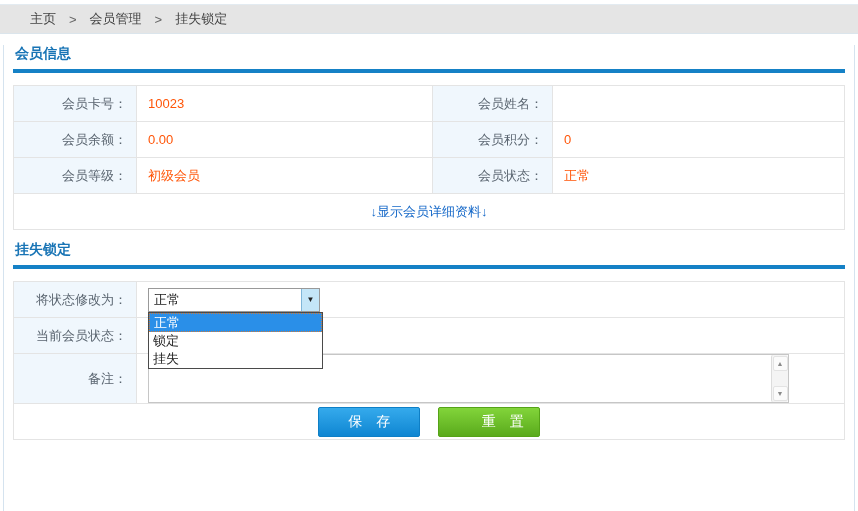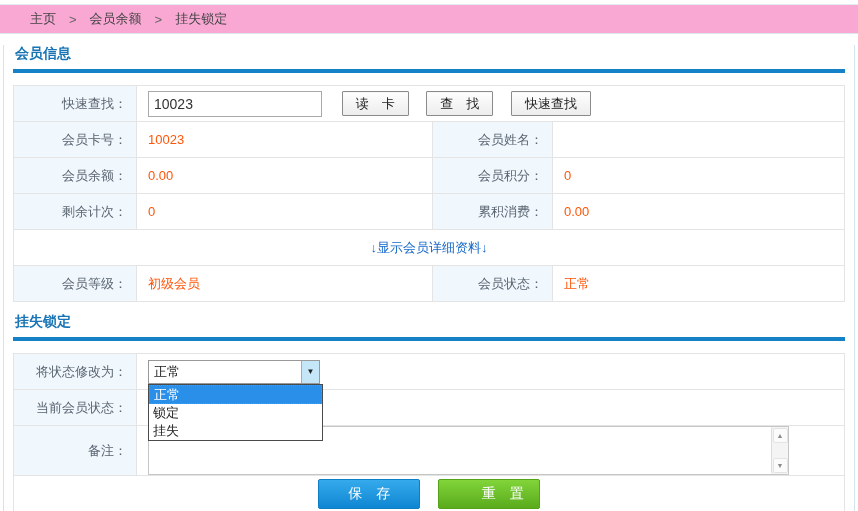--- a/index.html
+++ b/index.html
@@ -1,19 +1,19 @@
 <!DOCTYPE html>
 <html><head>
 <meta charset="utf-8">
 <style>
   * { margin:0; padding:0; box-sizing:border-box; }
   html,body { width:858px; height:511px; background:#fff; font-family:"Liberation Sans","DejaVu Sans",sans-serif; }
   
   .topbar {
-    margin-top:4px; height:30px; background:#f9a8d4;
+    margin-top:4px; height:30px; background:#e5e5e5;
     border-top:1px solid #e3ebf1; border-bottom:1px solid #dbe5ec;
     display:flex; align-items:center; padding-left:30px;
     font-size:13px; color:#444;
   }
   .crumb { cursor:pointer; }
   .sep { margin:0 13px; color:#666; }
   
   .container {
     margin:0 3px; border-left:1px solid #d5e3ef; border-right:1px solid #d5e3ef;
     border-bottom:2px solid #c9dcea; padding:0 9px 8px 9px; min-height:468px; background:#fff;
@@ -85,75 +85,60 @@
   }
   .save { border:1px solid #0e7fc6; background:linear-gradient(#35aaec,#0f86d2); }
   .reset { border:1px solid #55a317; background:linear-gradient(#82d43a,#5aaa1c);padding-left:28px; }
 </style>
 </head>
 <body>
 
 <div class="topbar">
   <span class="crumb">主页</span>
   <span class="sep">&gt;</span>
-  <span class="crumb">会员余额</span>
+  <span class="crumb">会员管理</span>
   <span class="sep">&gt;</span>
   <span class="crumb">挂失锁定</span>
 </div>
 
 <div class="container">
 
   <div class="section-title">会员信息</div>
   <div class="blue-bar"></div>
 
   <table class="info-table">
     <colgroup>
         <col style="width:123px">
         <col style="width:296px">
         <col style="width:120px">
         <col>
       </colgroup>
     <tbody>
-        <tr>
-      <td class="lbl">快速查找：</td>
-      <td class="val" colspan="3">
-        <input class="txt" type="text" value="10023" style="">
-        <button class="gbtn first">读　卡</button>
-        <button class="gbtn">查　找</button>
-        <button class="gbtn">快速查找</button>
-      </td>
-    </tr>
     <tr>
       <td class="lbl">会员卡号：</td>
       <td class="val">10023</td>
       <td class="lbl">会员姓名：</td>
       <td class="val"></td>
     </tr>
     <tr>
       <td class="lbl">会员余额：</td>
       <td class="val">0.00</td>
       <td class="lbl">会员积分：</td>
       <td class="val">0</td>
     </tr>
     <tr>
-      <td class="lbl">剩余计次：</td>
-      <td class="val">0</td>
-      <td class="lbl">累积消费：</td>
-      <td class="val">0.00</td>
+      <td class="lbl">会员等级：</td>
+      <td class="val">初级会员</td>
+      <td class="lbl">会员状态：</td>
+      <td class="val">正常</td>
     </tr>
     <tr>
       <td class="linkcell" colspan="4">
         <a class="dlink">↓显示会员详细资料↓</a>
       </td>
-    </tr>
-    <tr>
-      <td class="lbl">会员等级：</td>
-      <td class="val">初级会员</td>
-      <td class="lbl">会员状态：</td>
-      <td class="val">正常</td>
     </tr>
   </tbody>
     </table>
 
   <div class="section-title">挂失锁定</div>
   <div class="blue-bar"></div>
 
   <table class="info-table">
     <colgroup>
         <col style="width:123px">

